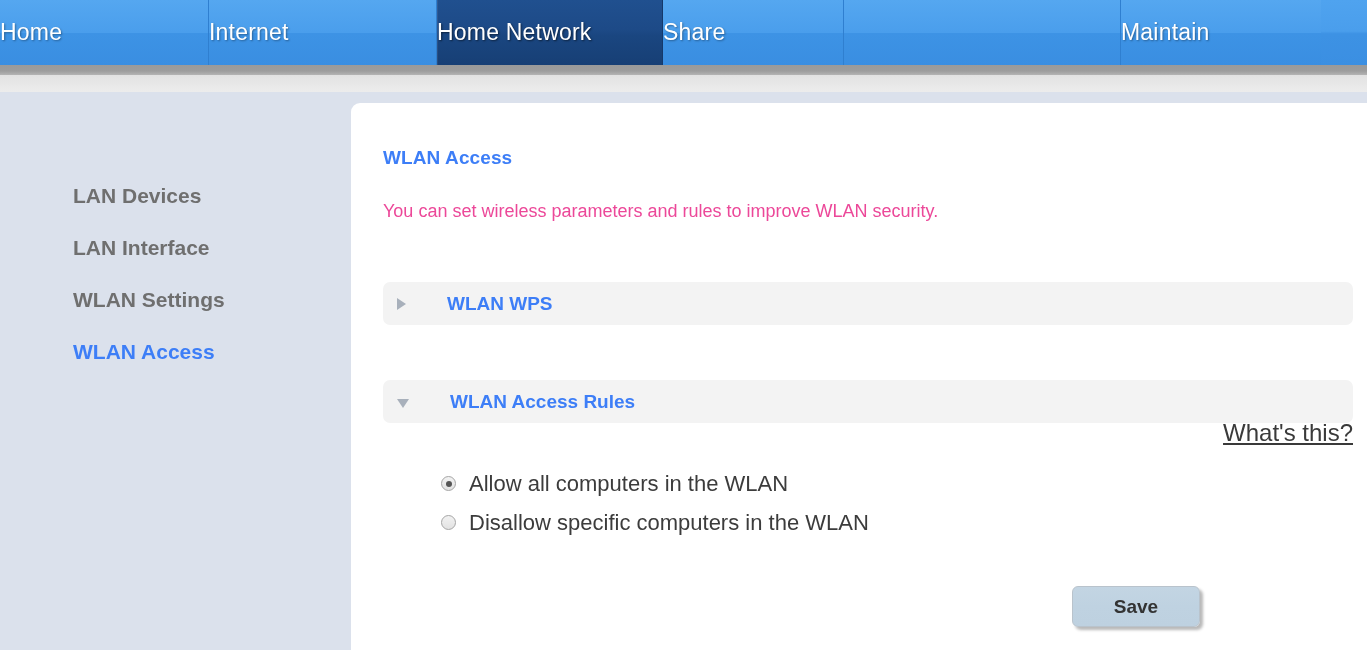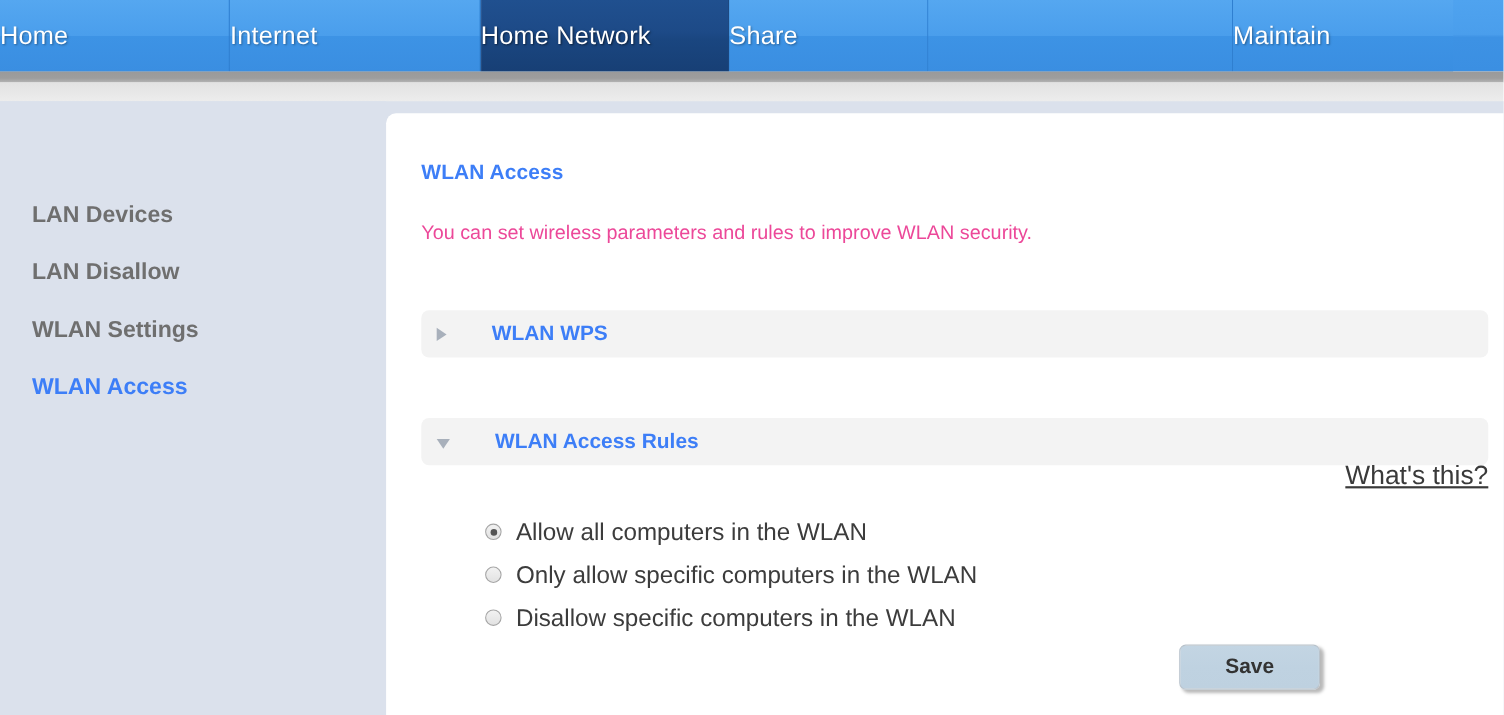--- a/index.html
+++ b/index.html
@@ -86,20 +86,21 @@
   }
 
   
   .sidebar {
     position: absolute;
     top: 0; left: 0;
     width: 351px;
     height: 558px;
     background: #dbe1ec;
     padding-top: 78px;
+    padding-left: 44px;
   }
 
   .side-item {
     font-size: 21px;
     font-weight: bold;
     color: #6f6f6f;
     padding-left: 29px;
     height: 52px;
     line-height: 52px;
     cursor: pointer;
@@ -278,21 +279,21 @@
   <div class="under-gray"></div>
   <div class="under-light"></div>
 
   <div class="page-body">
 
     <div class="sidebar">
       <div class="side-item">
         <span>LAN Devices</span>
       </div>
       <div class="side-item">
-        <span>LAN Disallow</span>
+        <span>LAN Interface</span>
       </div>
       <div class="side-item">
         <span>WLAN Settings</span>
       </div>
       <div class="side-item active">
         <span>WLAN Access</span>
       </div>
     </div>
 
     <div class="content">
@@ -312,24 +313,20 @@
 
       <div class="whats-this">What's this?</div>
 
       <div class="radio-group">
         <div class="radio-row checked">
           <span class="radio-dot"></span>
           <span class="radio-label">Allow all computers in the WLAN</span>
         </div>
         <div class="radio-row">
           <span class="radio-dot"></span>
-          <span class="radio-label">Only allow specific computers in the WLAN</span>
-        </div>
-        <div class="radio-row">
-          <span class="radio-dot"></span>
           <span class="radio-label">Disallow specific computers in the WLAN</span>
         </div>
       </div>
 
       <div class="save-btn">
         <span>Save</span>
       </div>
 
     </div>
   </div>

